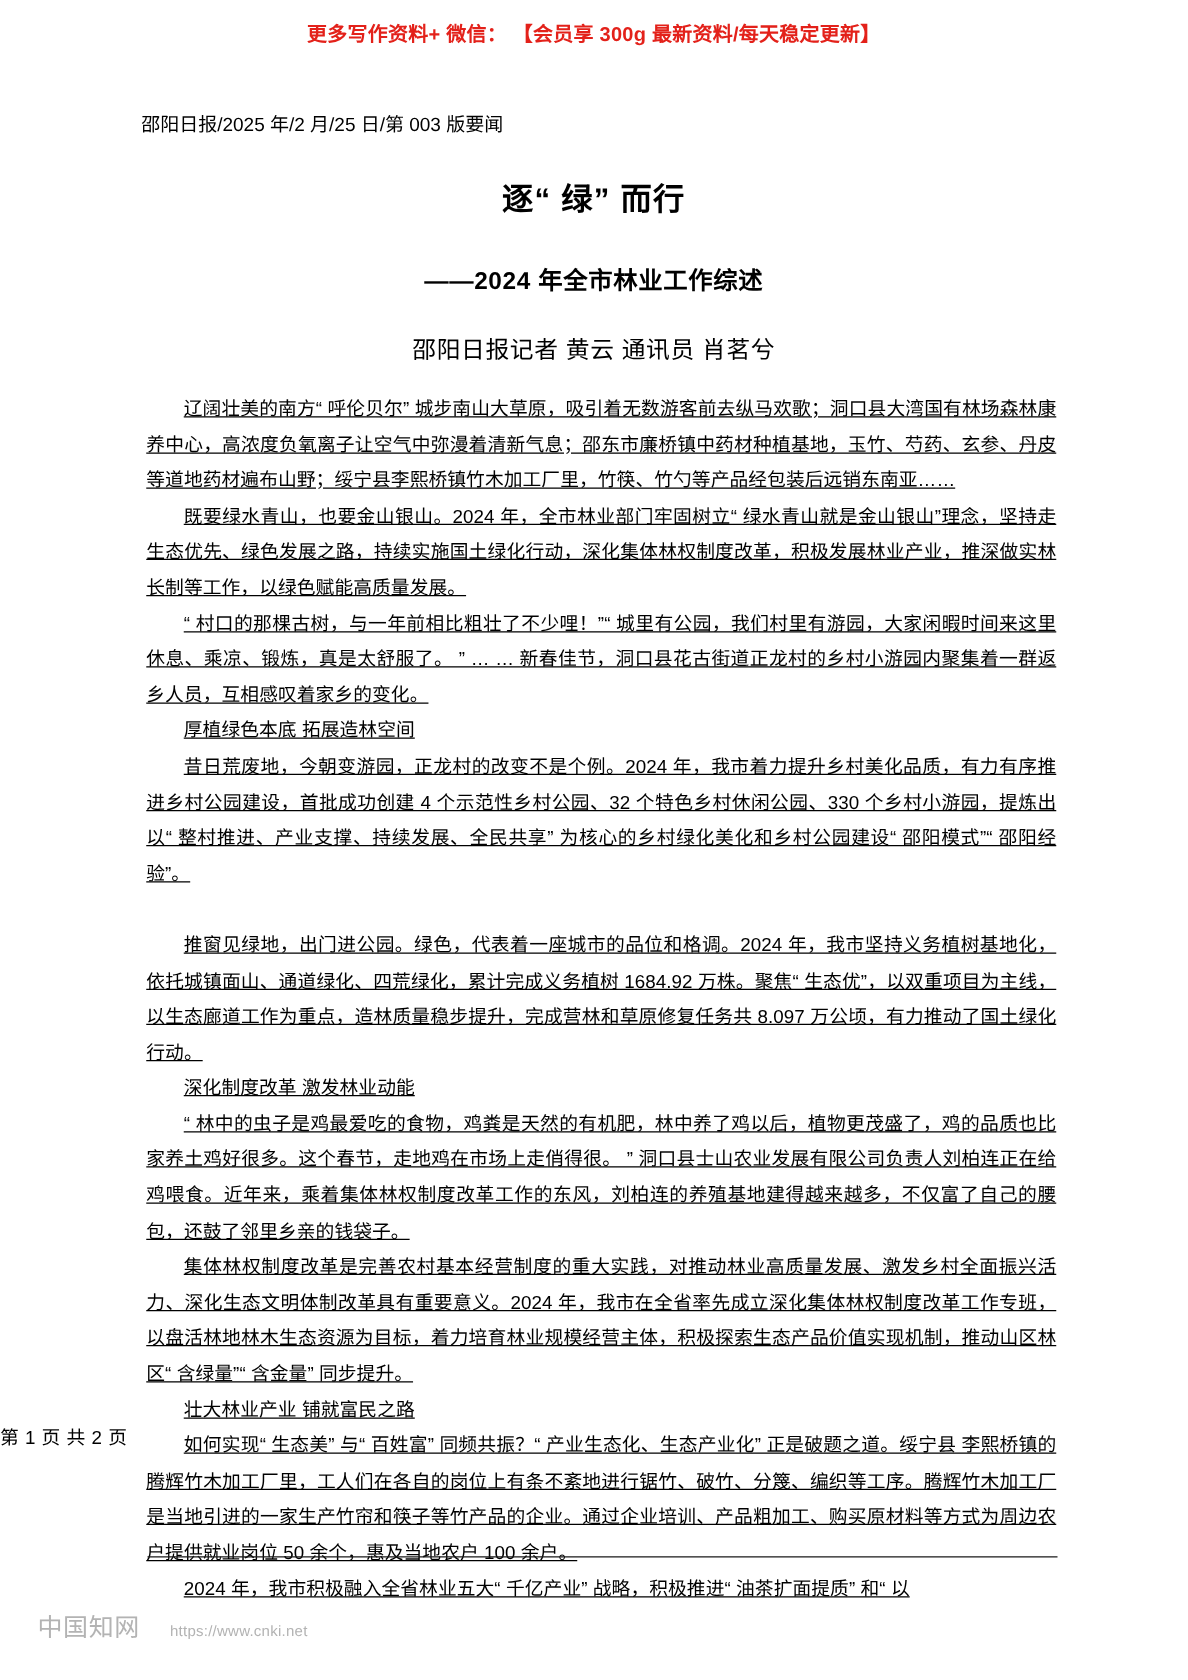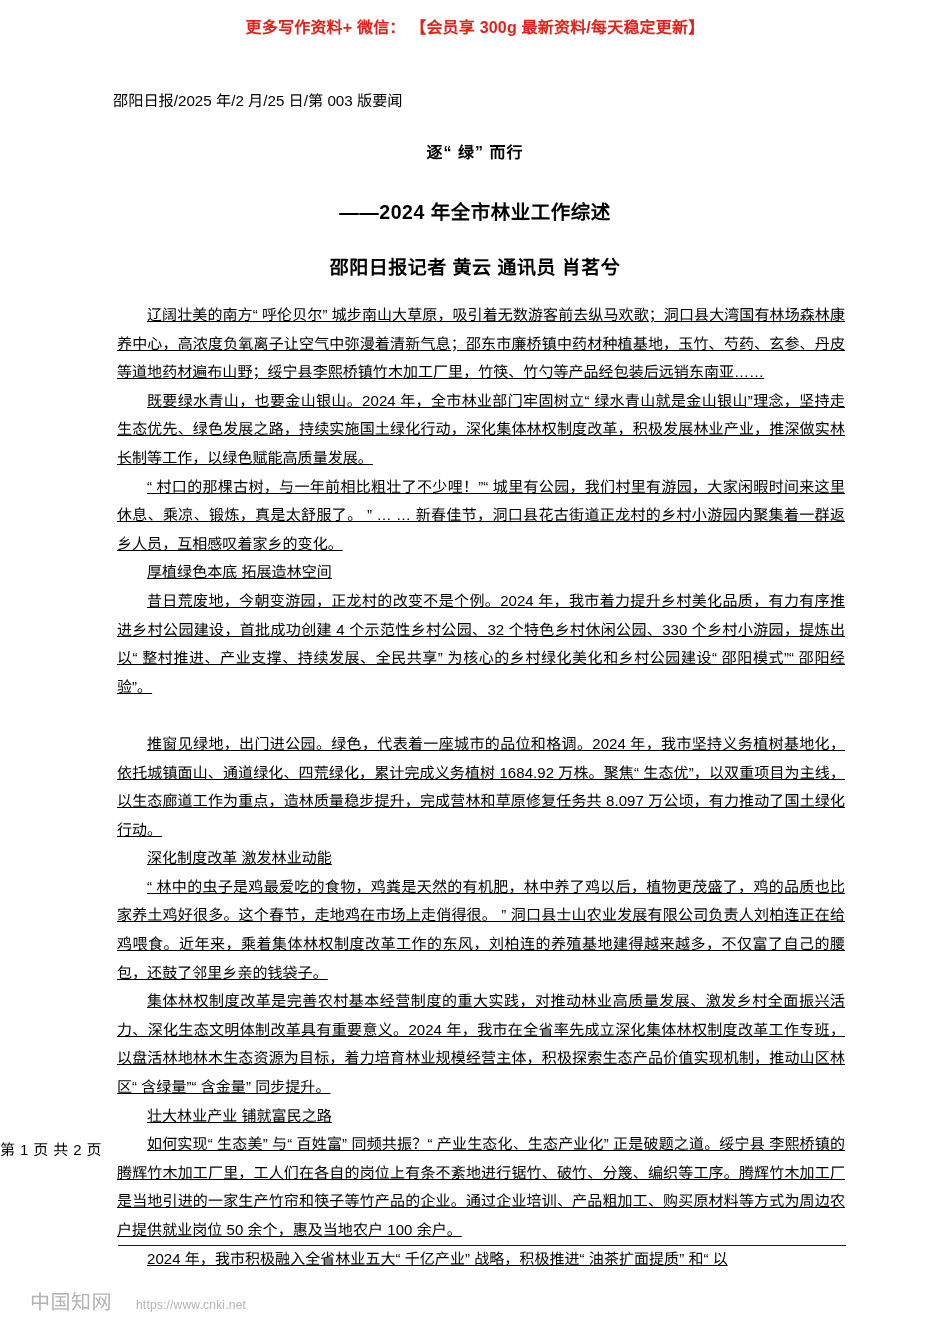--- a/index.html
+++ b/index.html
@@ -42,38 +42,38 @@
     margin: 0 0 0 113px;
     width: 300px;
     font-size: 15.2px;
     line-height: 25px;
     color: #000;
   }
 
   .doc-title {
     margin: 26px 0 0 0;
     text-align: center;
-    font-size: 16px;
+    font-size: 25px;
     font-weight: bold;
     letter-spacing: 1px;
   }
 
   .doc-subtitle {
     margin: 33px 0 0 0;
     text-align: center;
     font-size: 19.5px;
     font-weight: bold;
     letter-spacing: 0.5px;
   }
 
   .doc-byline {
     margin: 27px 0 0 0;
     text-align: center;
     font-size: 19px;
-    font-weight: bold;
+    font-weight: normal;
     letter-spacing: 0.5px;
   }
 
   .article-body {
     margin: 22px 0 0 0;
     padding: 0 105px 0 117px;
   }
 
   .para {
     margin: 0;

